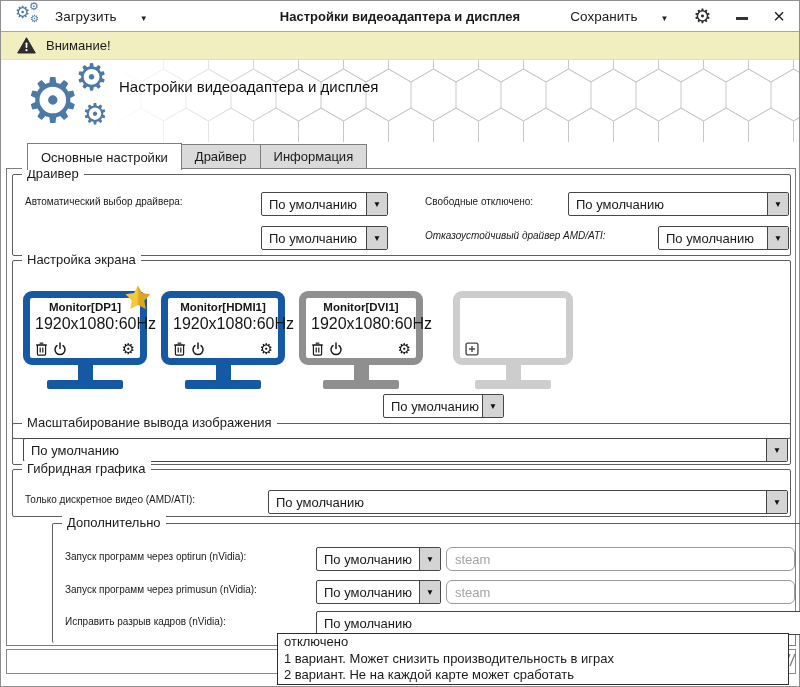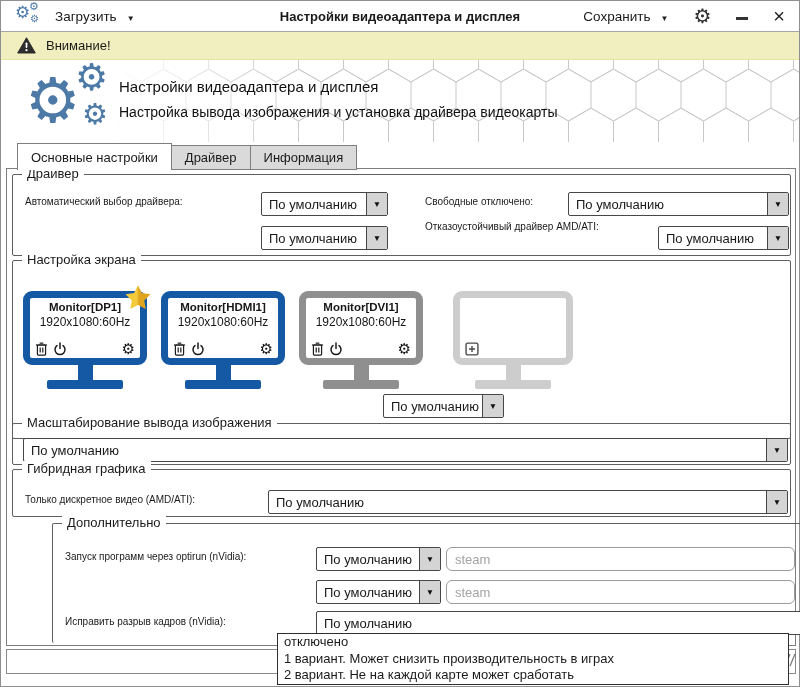--- a/index.html
+++ b/index.html
@@ -12,21 +12,21 @@
   .window { position:absolute; inset:0; border:1px solid #8f8f8f; background:#fff; }
 
   
   .titlebar { position:absolute; top:0; left:0; right:0; height:31px;
     border-bottom:1px solid #a6a6a6; display:flex; align-items:center; padding:0 14px; background:#fff; }
   .app-gears { position:relative; width:28px; height:26px; color:#4d79a7; flex:0 0 auto; }
   .gear-glyph::before { content:"⚙"; }
   .ag-big  { position:absolute; left:0; top:1px; font-size:17px; line-height:1; }
   .ag-med  { position:absolute; left:14px; top:-2px; font-size:11px; line-height:1; }
   .ag-small{ position:absolute; left:15px; top:11px; font-size:10px; line-height:1; }
-  .tb-btn { display:flex; align-items:center; gap:10px; margin-left:12px; font-size:13.5px; cursor:default; }
+  .tb-btn { display:flex; align-items:center; gap:23px; margin-left:12px; font-size:13.5px; cursor:default; }
   .caret::before { content:"▼"; font-size:8px; color:#222; line-height:1; }
   .tb-title { position:absolute; left:100px; right:100px; text-align:center; font-weight:bold; font-size:13px; }
   .tb-right { margin-left:auto; display:flex; align-items:center; gap:25px; }
   .settings-gear { color:#2e2e2e; font-size:20px; line-height:1; }
   .settings-gear::before { content:"⚙"; }
   .min-btn { width:12px; height:3px; background:#333; margin-top:4px; }
   .close-btn { font-size:20px; line-height:1; color:#1d1d1d; }
   .close-btn::before { content:"×"; }
 
   
@@ -40,21 +40,21 @@
   .hex-fade { position:absolute; left:95px; top:0; width:210px; height:82px;
     background:linear-gradient(to right, #fff 8%, rgba(255,255,255,0)); }
   .logo { position:absolute; left:24px; top:0; width:95px; height:82px; color:#4d79a7; }
   .lg-big   { position:absolute; left:0; top:10px; font-size:62px; line-height:1; }
   .lg-med   { position:absolute; left:50px; top:-1px; font-size:37px; line-height:1; }
   .lg-small { position:absolute; left:57px; top:40px; font-size:29px; line-height:1; }
   .header-title { position:absolute; left:118px; top:18px; font-size:15px; color:#111; }
   .header-sub   { position:absolute; left:118px; top:44px; font-size:14px; color:#111; }
 
   
-  .tabs { position:absolute; top:142px; left:16px; display:flex; z-index:5;align-items:center; }
+  .tabs { position:absolute; top:142px; left:26px; display:flex; z-index:5; }
   .tab { height:25px; margin-top:1px; padding:0 13px; display:flex; align-items:center;
     background:#dadada; border:1px solid #7e7e7e; margin-right:-1px; font-size:13px; }
   .tab.active { background:#fff; height:27px; margin-top:0; border-bottom:none; z-index:6; }
 
   
   .page { position:absolute; left:5px; top:167px; width:790px; height:478px;
     border:1px solid #7e7e7e; background:#fff; z-index:4; }
   .group { position:absolute; left:5px; width:779px; border:1px solid #5f5f5f; border-radius:2px; }
   .legend { position:absolute; top:-9px; left:9px; background:#fff; padding:0 5px; font-size:13px; white-space:nowrap; }
   .lbl { position:absolute; font-size:10px; white-space:nowrap; }
@@ -72,21 +72,21 @@
     background:#fff; font-family:inherit; font-size:13px; padding:0 8px; color:#333; }
   .text-input::placeholder { color:#a3a3a3; opacity:1; }
   .edit-btn { position:absolute; width:27px; height:26px; background:#e7e7e7; border:1px solid #b2b2b2;
     border-radius:4px; display:flex; align-items:center; justify-content:center; }
 
   
   .mon { position:absolute; width:124px; top:30px; }
   .mon-screen { height:74px; border:7px solid var(--mc); border-radius:9px; background:#fff;
     position:relative; display:flex; flex-direction:column; padding:1px 5px; }
   .mon-name { font-weight:bold; font-size:11.5px; text-align:center; margin-top:2px; color:#161616; }
-  .mon-mode { font-size:12px; text-align:center; margin-top:2px; color:#161616; }
+  .mon-mode { font-size:16px; text-align:center; margin-top:2px; color:#161616; }
   .mon-icons { display:flex; align-items:center; gap:5px; margin-top:auto; margin-bottom:1px; }
   .mon-gear { margin-left:auto; color:#161616; font-size:15px; line-height:1; }
   .mon-gear::before { content:"⚙"; }
   .mon-neck { width:15px; height:15px; margin:0 auto; background:var(--mc); }
   .mon-base { width:76px; height:9px; margin:0 auto; background:var(--mc); border-radius:2px; }
   .mon-star { position:absolute; top:-14px; right:-13px; z-index:7; }
 
   
   .open-list { position:absolute; left:276px; top:632px; width:512px; background:#fff;
     border:1px solid #2e2e2e; z-index:50; }
@@ -147,21 +147,20 @@
       </defs>
       <rect width="705" height="92" fill="url(#hx)"></rect>
     </svg>
     <div class="hex-fade"></div>
     <div class="logo">
       <span class="gear-glyph lg-big"></span>
       <span class="gear-glyph lg-med"></span>
       <span class="gear-glyph lg-small"></span>
     </div>
     <div class="header-title">Настройки видеоадаптера и дисплея</div>
-    <div class="header-sub">Настройка вывода изображения и установка драйвера видеокарты</div>
   </div>
 
   <div class="tabs">
     <div class="tab active">Основные настройки</div>
     <div class="tab">Драйвер</div>
     <div class="tab">Информация</div>
   </div>
 
   <div class="page">
 
@@ -174,21 +173,21 @@
       </div>
       <span class="lbl" style="left:412px; top:21px;">Свободные отключено:</span>
       <div class="select" style="left:555px; top:17px; width:221px;">
         <span class="sel-val">По умолчанию</span>
         <span class="sel-btn"></span>
       </div>
       <div class="select" style="left:248px; top:51px; width:127px;">
         <span class="sel-val">По умолчанию</span>
         <span class="sel-btn"></span>
       </div>
-      <span class="lbl" style="left:412px; top:46px;">Отказоустойчивый драйвер AMD/ATI:</span>
+      <span class="lbl" style="left:412px; top:55px;font-style:italic;">Отказоустойчивый драйвер AMD/ATI:</span>
       <div class="select" style="left:645px; top:51px; width:131px;">
         <span class="sel-val">По умолчанию</span>
         <span class="sel-btn"></span>
       </div>
     </div>
 
     <div class="group" style="top:91px; height:179px;">
       <span class="legend">Настройка экрана</span>
 
       <div class="mon" style="left:10px; --mc:#1559a4;">
@@ -323,20 +322,21 @@
         <span class="sel-btn"></span>
       </div>
       <input class="text-input" style="left: 393px; top: 23px; width: 349px;" placeholder="steam">
       <div class="edit-btn" style="left:749px; top:21px;">
         <svg width="14" height="14" viewBox="0 0 14 14">
           <rect x="1.2" y="1.2" width="11.6" height="11.6" rx="2.2" fill="none" stroke="#8f8f8f" stroke-width="1.3"></rect>
           <path d="M9.2 3.4l1.9 1.9-4.9 4.9-2.5.6.6-2.5z" fill="#5b5b5b"></path>
         </svg>
       </div>
 
+      <span class="lbl" style="left:12px; top:60px;">Запуск программ через primusun (nVidia):</span>
       <div class="select" style="left:263px; top:56px; width:125px;">
         <span class="sel-val">По умолчанию</span>
         <span class="sel-btn"></span>
       </div>
       <input class="text-input" style="left: 393px; top: 56px; width: 349px;" placeholder="steam">
       <div class="edit-btn" style="left:749px; top:54px;">
         <svg width="14" height="14" viewBox="0 0 14 14">
           <rect x="1.2" y="1.2" width="11.6" height="11.6" rx="2.2" fill="none" stroke="#8f8f8f" stroke-width="1.3"></rect>
           <path d="M9.2 3.4l1.9 1.9-4.9 4.9-2.5.6.6-2.5z" fill="#5b5b5b"></path>
         </svg>

